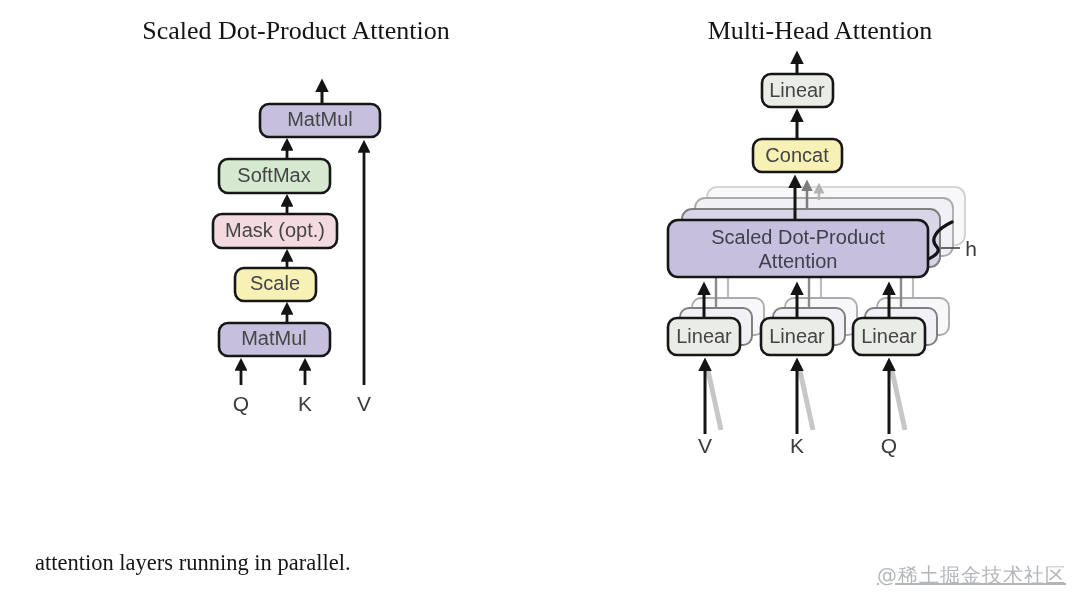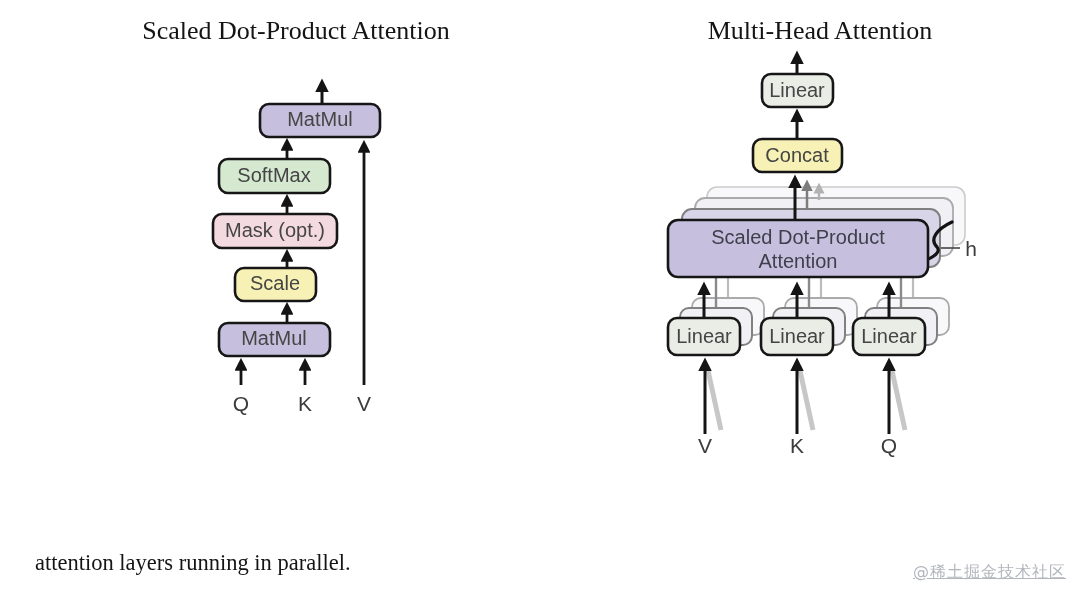--- a/index.html
+++ b/index.html
@@ -22,21 +22,21 @@
   .arrow-thin{stroke:#141414;stroke-width:2.8;fill:none;}
   .arrow-gray{stroke:#7d7d7d;stroke-width:2.5;fill:none;}
   .arrow-lgray{stroke:#b2b2b2;stroke-width:2.4;fill:none;}
   .conn-gray{stroke:#8a8a8a;stroke-width:2.4;fill:none;}
   .conn-lgray{stroke:#bcbcbc;stroke-width:2.2;fill:none;}
   .shadow{stroke:#9a9a9a;stroke-width:5;opacity:.55;}
   #caption{position:absolute;left:35px;width:1030px;top:549px;font-size:22.5px;
            line-height:28px;color:#151515;}
   #caption .l1{text-align:justify;text-align-last:justify;white-space:normal;}
   #caption .l2{text-align:left;}
-  #watermark{position:absolute;right:14px;top:562px;font-size:16px;letter-spacing:1px;
+  #watermark{position:absolute;right:14px;top:562px;font-size:20px;letter-spacing:1px;
              color:#9fa4ab;opacity:.8;text-decoration:underline;
              font-family:"DejaVu Sans",sans-serif;}
 </style>
 </head>
 <body>
 
 <div id="stage">
 <svg width="1080" height="540" viewBox="0 0 1080 540">
   <defs>
     <marker id="ahB" viewBox="0 0 10 10" refX="6" refY="5" markerWidth="4.6" markerHeight="4.6" orient="auto-start-reverse">

